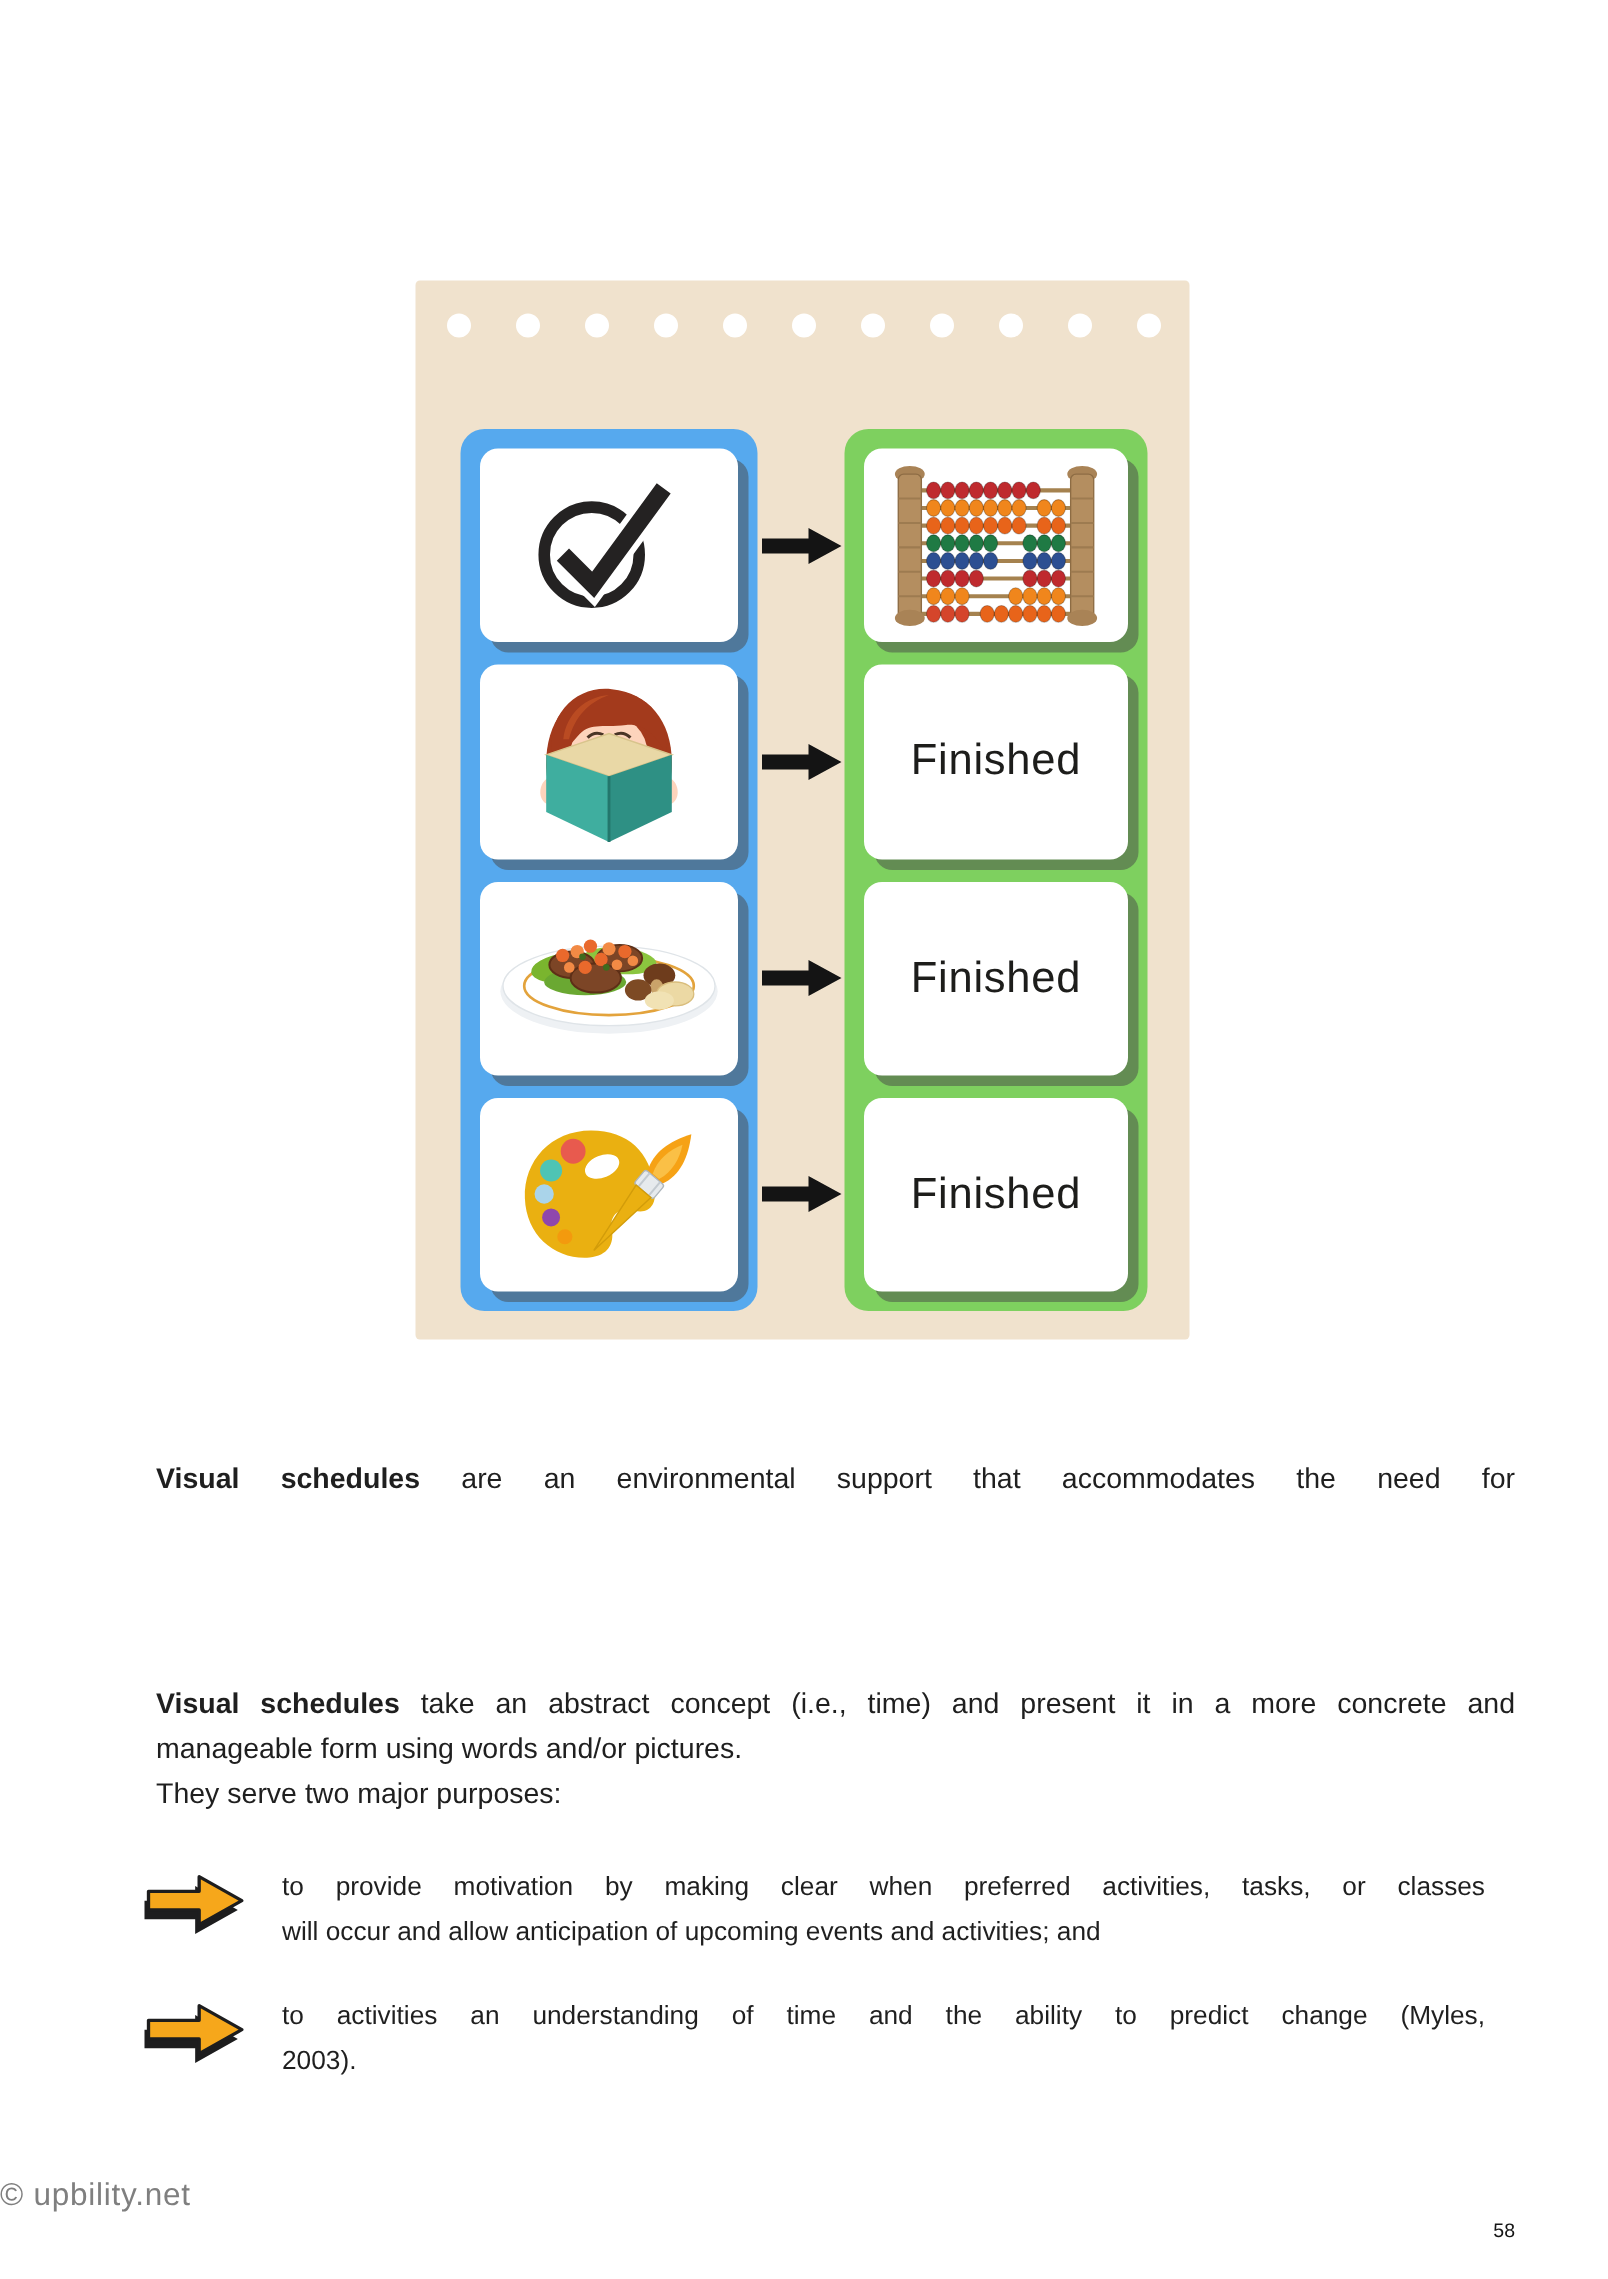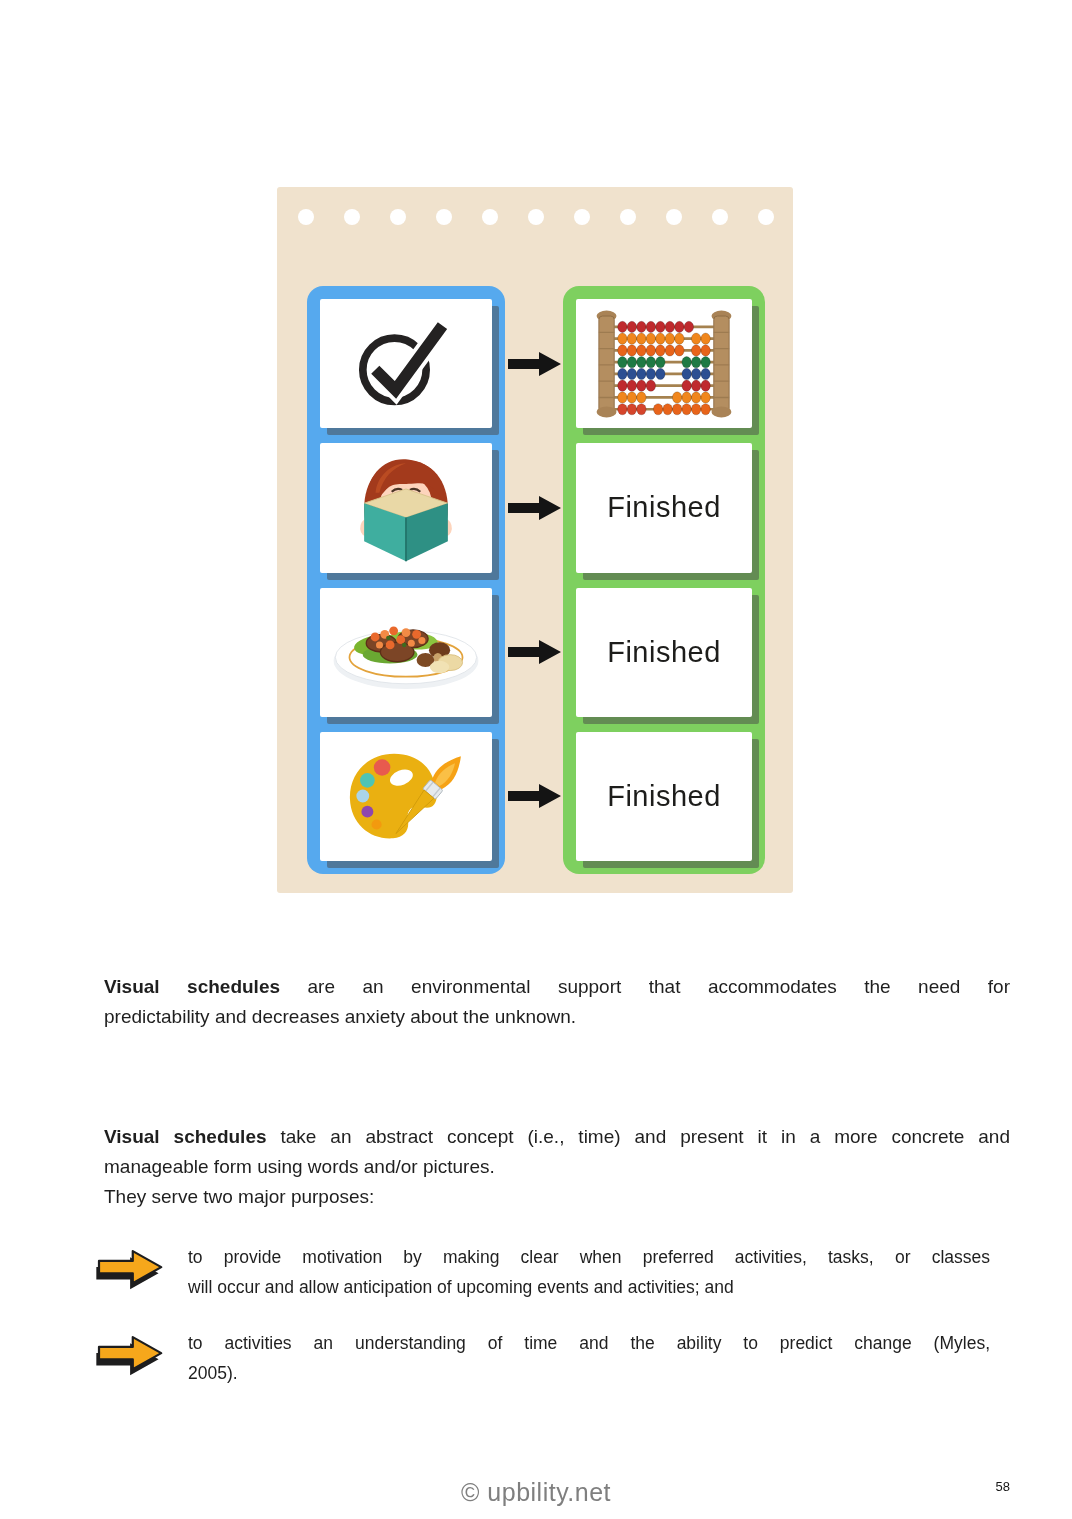--- a/index.html
+++ b/index.html
@@ -15,41 +15,41 @@
   }
   .hole-strip{position:absolute;left:21px;right:19px;top:22px;display:flex;justify-content:space-between;}
   .hole{width:16px;height:16px;border-radius:50%;background:#fff;}
   .column{
     position:absolute;top:99px;height:588px;border-radius:16px;box-sizing:border-box;
     padding:13px;display:flex;flex-direction:column;gap:15px;
   }
   .column-left{left:30px;width:198px;background:var(--column-blue,#56a9ee);}
   .column-right{left:286px;width:202px;background:var(--column-green,#7ed05f);}
   .card{
-    flex:1;background:#fff;border-radius:2px;
+    flex:1;background:#fff;border-radius:12px;
     box-shadow:7px 7px 0 rgba(72,72,72,0.5);
     display:flex;align-items:center;justify-content:center;overflow:hidden;
   }
   .finished-label{font-size:29px;letter-spacing:0.5px;color:var(--finished-text,#1d1d1b);}
   .flow-arrow{position:absolute;left:231px;width:54px;height:30px;}
   .flow-arrow.r0{top:162px}.flow-arrow.r1{top:306px}.flow-arrow.r2{top:450px}.flow-arrow.r3{top:594px}
   
   .para{position:absolute;left:84px;width:906px;font-size:19px;line-height:30px;margin-left:20px;}
   .para .jline{text-align:justify;text-align-last:justify;}
   .para .lline{text-align:left;}
   .p1{top:972px}.p2{top:1122px}.p3{top:1182px}
   .bullet{position:absolute;left:84px;width:906px;min-height:60px;}
   .b1{top:1242px}.b2{top:1328px}
   .bullet-icon{position:absolute;left:10px;top:2px;width:74px;height:48px;}
   .bullet-text{margin-left:104px;font-size:17.5px;line-height:30px;}
   .bullet-text .jline{text-align:justify;text-align-last:justify;}
   .bullet-text .lline{text-align:left;}
   .footer{
-    position:absolute;left:0;width:100%;top:1452px;text-align:center;
-    font-size:25px;color:var(--footer-gray,#7f7f7f);letter-spacing:0.5px;margin-top:26px;
+    position:absolute;left:0;width:100%;top:1452px;
+    font-size:21px;color:var(--footer-gray,#7f7f7f);letter-spacing:0.5px;
   }
   .page-num{position:absolute;right:62px;top:1479px;font-size:13px;color:#151515;text-align:center;}
   b{font-weight:bold;}
 </style>
 </head>
 <body>
 
 <div class="page">
 
   <div class="illustration">
@@ -266,21 +266,20 @@
     <svg class="flow-arrow r2" viewBox="0 0 54 30">
         <path d="M0,10 H31 V3 L53,15 L31,27 V20 H0 Z" fill="#141414"></path>
       </svg>
     <svg class="flow-arrow r3" viewBox="0 0 54 30">
         <path d="M0,10 H31 V3 L53,15 L31,27 V20 H0 Z" fill="#141414"></path>
       </svg>
   </div>
 
   <div class="para p1">
     <div class="jline"><b>Visual schedules</b><span> are an environmental support that accommodates the need for</span></div>
-    <div class="lline">predictability and decreases anxiety about the unknown.</div>
   </div>
 
   <div class="para p2">
     <div class="jline"><b>Visual schedules</b><span> take an abstract concept (i.e., time) and present it in a more concrete and</span></div>
     <div class="lline">manageable form using words and/or pictures.</div>
   </div>
 
   <div class="para p3">
     <div class="lline">They serve two major purposes:</div>
   </div>
@@ -296,20 +295,20 @@
     </div>
   </div>
 
   <div class="bullet b2">
     <svg class="bullet-icon" viewBox="0 0 80 54">
       <path d="M4,19 H42 V8 L74,26 L42,44 V33 H4 Z" fill="#1d1d1e" transform="translate(-3,7)"></path>
       <path d="M4,19 H42 V8 L74,26 L42,44 V33 H4 Z" fill="#f6a71b" stroke="#1d1d1e" stroke-width="2.5" stroke-linejoin="round"></path>
     </svg>
     <div class="bullet-text">
       <div class="jline">to activities an understanding of time and the ability to predict change (Myles,</div>
-      <div class="lline">2005).</div>
+      <div class="lline">2003).</div>
     </div>
   </div>
 
   <div class="footer">© upbility.net</div>
   <div class="page-num">58</div>
 
 </div>
 
 </body></html>

